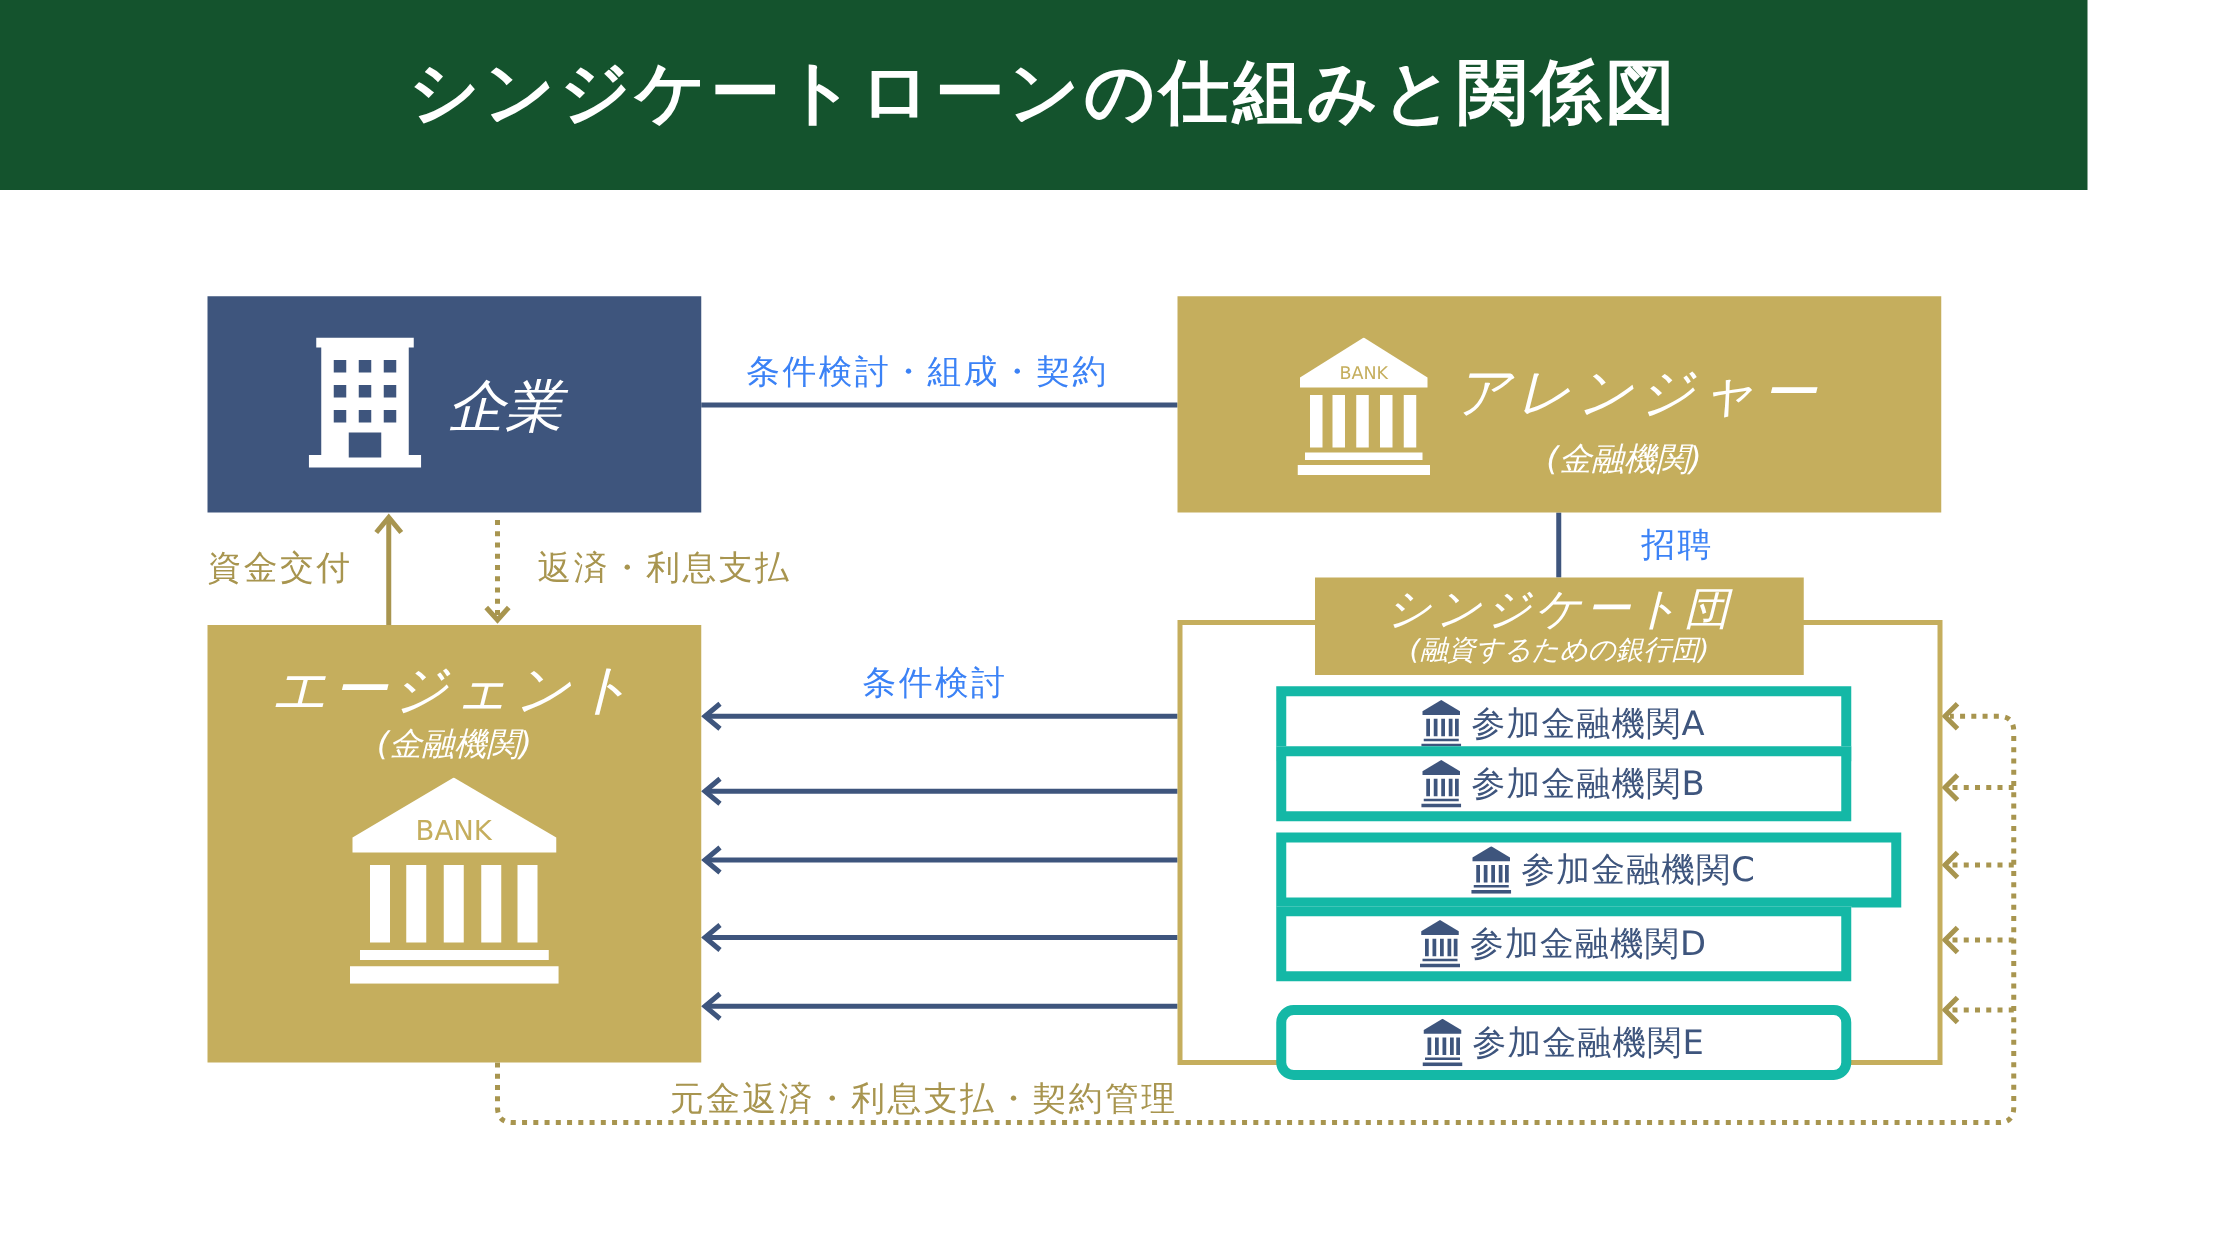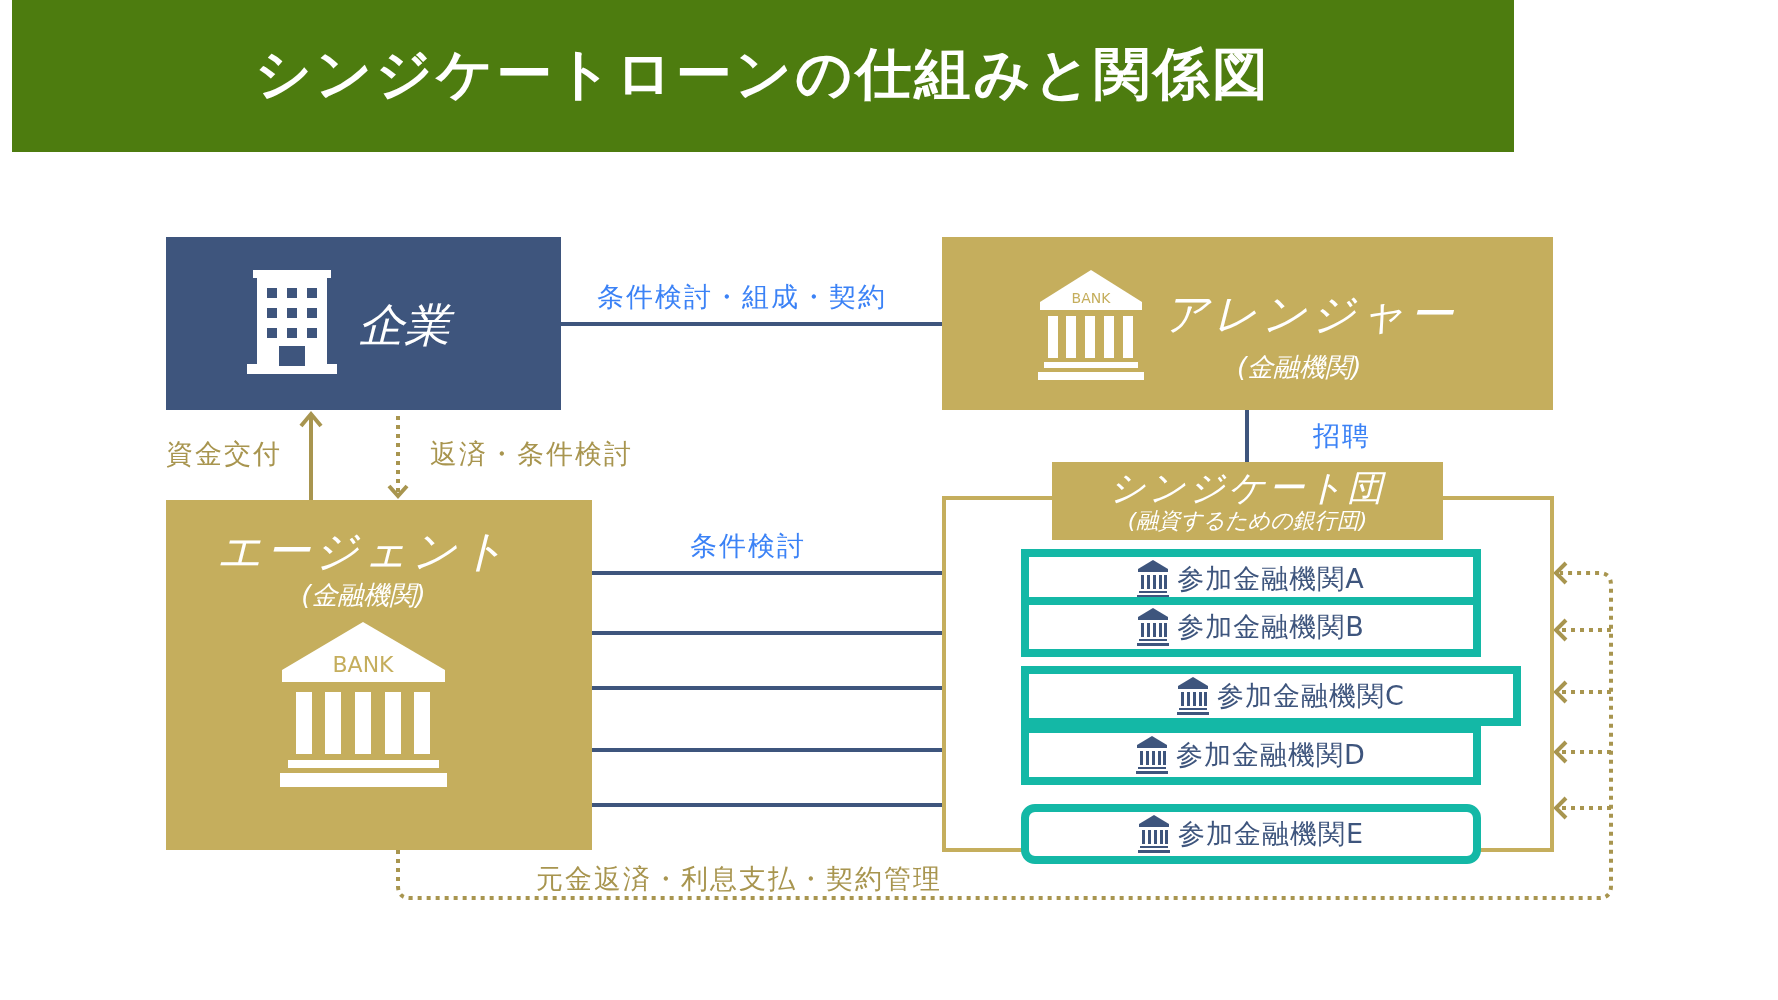--- a/index.html
+++ b/index.html
@@ -3,21 +3,21 @@
 <meta charset="utf-8">
 <style>
   html, body { margin:0; padding:0; }
   body {
     width:1778px; height:1000px; position:relative; overflow:hidden;
     background:#ffffff;
     font-family:"DejaVu Sans","Liberation Sans",sans-serif;
   }
   .abs { position:absolute; }
   .header {
-    left:12px; top:0; width:1502px; height:152px; background:#4d7c0f;
+    left:0; top:0; width:1670px; height:152px; background:#14532d;
     display:flex; align-items:center; justify-content:center;
   }
   .header-title {
     color:#ffffff; font-size:56px; font-weight:bold; letter-spacing:3px;
     margin-top:-2px;
   }
   .box-navy { background:#3e557d; }
   .box-gold { background:#c5ae5d; }
   .white-text { color:#ffffff;font-style:italic; }
   .navy-text { color:#3b82f6; }
@@ -121,23 +121,23 @@
         <rect x="0" y="102" width="106" height="8"></rect>
     </g>
   </svg>
   <div class="abs white-text" style="left:222px;top:48px;font-size:44px;letter-spacing:4px;">アレンジャー</div>
   <div class="abs white-text" style="left:295px;top:113px;font-size:26px;">(金融機関)</div>
 </div>
 
 <div class="abs label navy-text" style="left:1273px;top:418px;margin-left:40px;">招聘</div>
 
 <div class="abs label gold-text" style="left:166px;top:436px;">資金交付</div>
-<div class="abs label gold-text" style="left:430px;top:436px;">返済・条件検討</div>
-
-<div class="abs box-gold" style="left:166px;top:500px;width:395px;height:350px;padding-left:31px;">
+<div class="abs label gold-text" style="left:430px;top:436px;">返済・利息支払</div>
+
+<div class="abs box-gold" style="left:166px;top:500px;width:395px;height:350px;">
   <div class="abs white-text" style="left:0;top:22px;width:395px;text-align:center;font-size:44px;letter-spacing:4px;">エージェント</div>
   <div class="abs white-text" style="left:0;top:78px;width:395px;text-align:center;font-size:26px;">(金融機関)</div>
   <svg class="abs" style="left:114px;top:122px;" width="167" height="165" viewBox="0 0 167 165">
     <polygon points="83,0 165,48 165,60 2,60 2,48" fill="#fff"></polygon>
     <text x="83" y="50" text-anchor="middle" font-size="22" fill="#c5ae5d" font-family="DejaVu Sans, sans-serif">BANK</text>
     <g fill="#fff">
       <rect x="16" y="70" width="16" height="62"></rect>
         <rect x="45" y="70" width="16" height="62"></rect>
       <rect x="75" y="70" width="16" height="62"></rect>
         <rect x="105" y="70" width="16" height="62"></rect>

